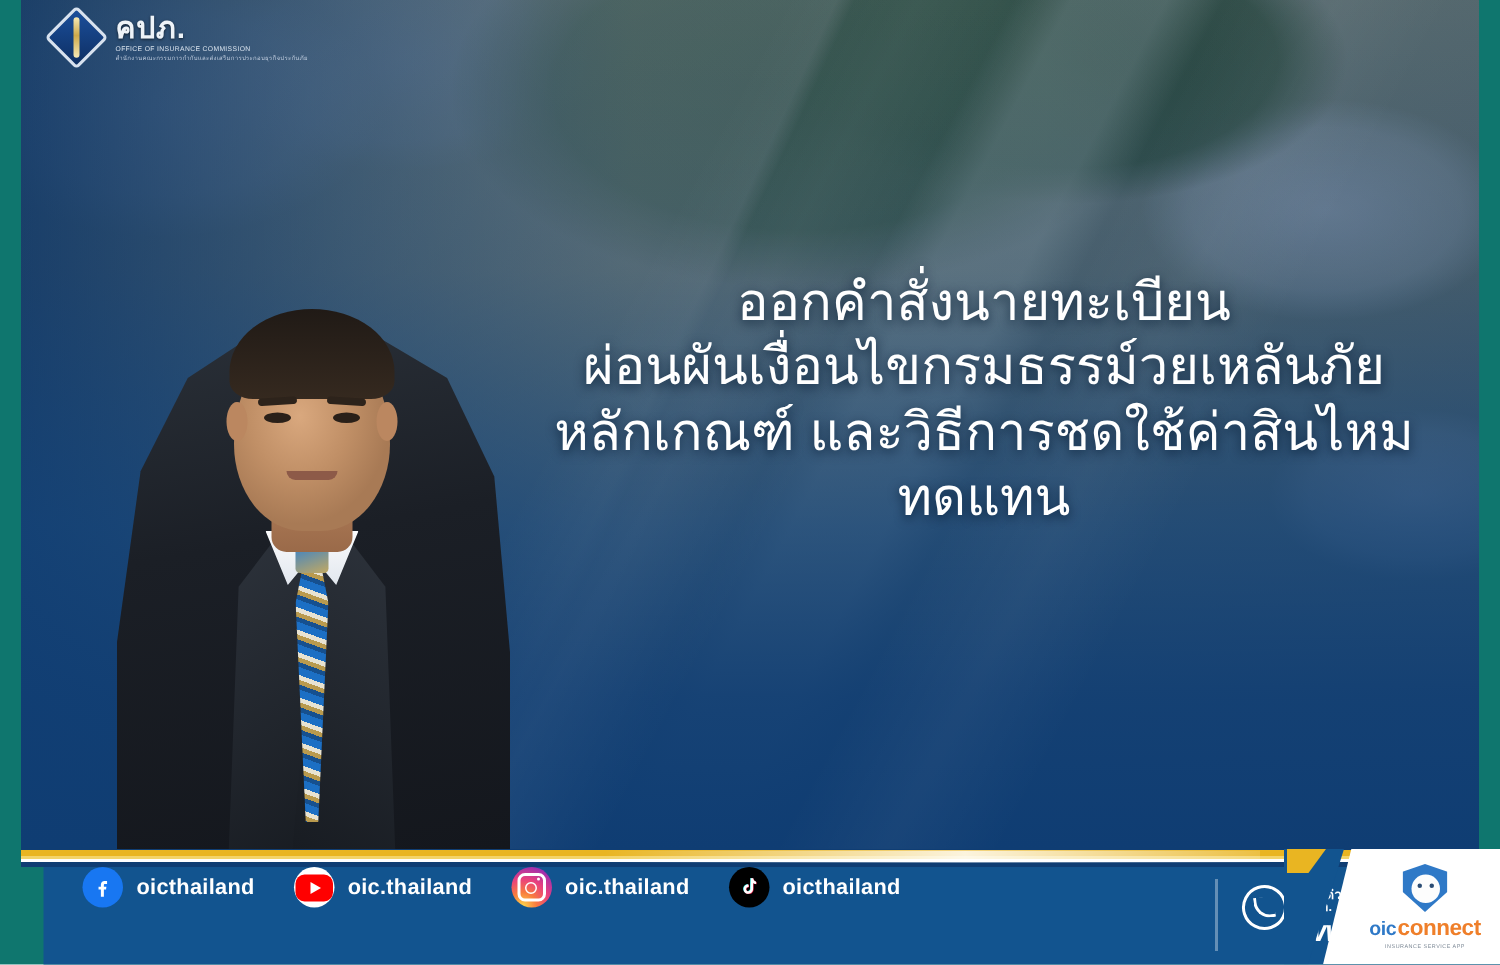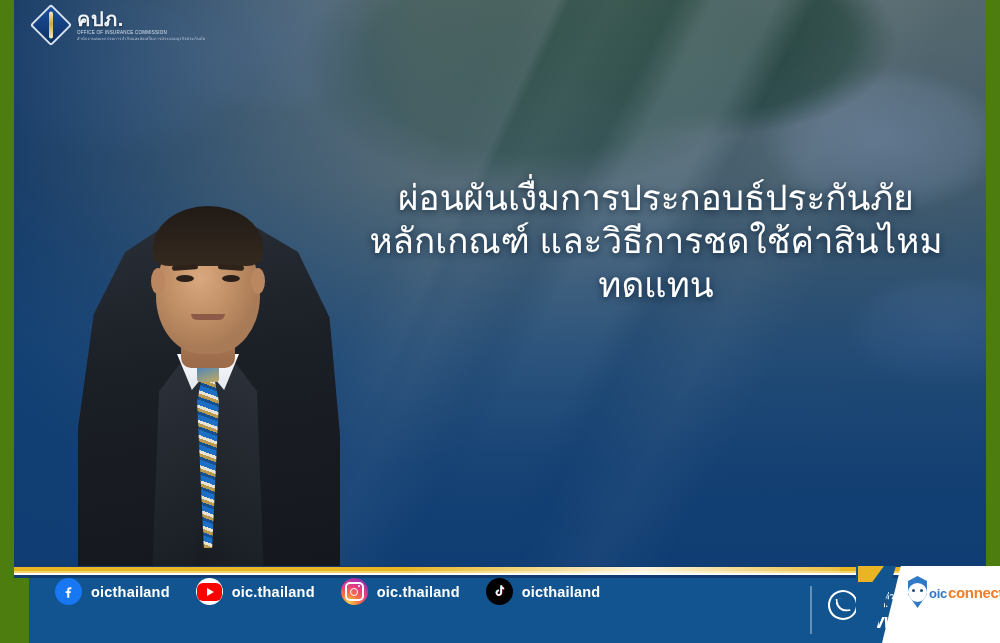--- a/index.html
+++ b/index.html
@@ -1,18 +1,18 @@
 <!DOCTYPE html>
 <html><head>
 <meta charset="utf-8">
 <style>
   html,body{margin:0;padding:0;background:#ffffff;}
   body{width:1000px;height:643px;overflow:hidden;font-family:"Liberation Sans",sans-serif;}
 
-  #poster{position:relative;width:1000px;height:643px;background:#4d7c0f;}
+  #poster{position:relative;width:1000px;height:643px;background:#0f766e;}
 
   
   .card{position:absolute;left:14px;top:0;width:972px;height:566px;overflow:hidden;}
 
   
   .photo{position:absolute;inset:0;
     background:
       
       linear-gradient(115deg,rgba(120,130,120,0.00) 0%,rgba(150,155,140,0.35) 26%,rgba(150,155,140,0.35) 44%,rgba(120,130,120,0.00) 45%),
       
@@ -158,21 +158,21 @@
   .hot .txtcol{display:flex;flex-direction:column;line-height:1;}
   .hot .row1{display:flex;align-items:flex-end;gap:6px;}
   .hot .thai{display:flex;flex-direction:column;line-height:1.02;}
   .hot .thai span{font-size:8.5px;color:#ffffff;font-weight:bold;letter-spacing:.2px;}
   .hot .num{font-size:31px;font-weight:bold;color:#ffffff;font-style:italic;letter-spacing:-.5px;}
   .hot .url{font-size:20px;font-weight:bold;color:#ffffff;font-style:italic;letter-spacing:-.2px;margin-top:2px;}
 
   
   .badge{position:absolute;right:0;top:566px;width:118px;height:77px;background:#ffffff;
     clip-path:polygon(16% 0%,100% 0%,100% 100%,0% 100%);}
-  .badge .inner{position:absolute;left:26px;top:10px;width:84px;display:flex;flex-direction:row;align-items:center;gap:2px;}
+  .badge .inner{position:absolute;left:26px;top:10px;width:84px;display:flex;flex-direction:column;align-items:center;gap:2px;}
   .badge .shield{width:30px;height:32px;background:#2f79c7;
     clip-path:polygon(50% 0%,100% 16%,100% 58%,50% 100%,0% 58%,0% 16%);
     display:flex;align-items:center;justify-content:center;}
   .badge .shield .face{width:19px;height:19px;border-radius:50%;background:#fdfdfd;position:relative;}
   .badge .shield .face::before{content:"";position:absolute;left:4px;top:6px;width:3px;height:3px;background:#2b4c74;border-radius:50%;}
   .badge .shield .face::after{content:"";position:absolute;right:4px;top:6px;width:3px;height:3px;background:#2b4c74;border-radius:50%;}
   .badge .wm{display:flex;align-items:baseline;gap:1px;}
   .badge .wm .oic{font-size:13px;font-weight:bold;color:#2f79c7;letter-spacing:-.3px;}
   .badge .wm .cn{font-size:15px;font-weight:bold;color:#ef7f2a;letter-spacing:-.3px;}
   .badge .tag{font-size:3.6px;color:#7b8794;letter-spacing:.35px;white-space:nowrap;}
@@ -221,21 +221,22 @@
       <div class="p-hair"></div>
       <div class="p-brow p-browL"></div>
       <div class="p-brow p-browR"></div>
       <div class="p-eye p-eyeL"></div>
       <div class="p-eye p-eyeR"></div>
       <div class="p-mouth"></div>
     </div>
 
 
     <div class="headline">
-      <div class="l3">ผ่อนผันเงื่มการประกอบธ์ประกันภัย</div>
+      <div class="l2">ออกคำสั่งนายทะเบียน</div>
+      <div class="l3">ผ่อนผันเงื่อนไขกรมธรรม์วยเหลันภัย</div>
       <div class="l4">หลักเกณฑ์ และวิธีการชดใช้ค่าสินไหมทดแทน</div>
     </div>
   </div>
 
   <div class="stripes">
     <div class="gloss"></div>
   </div>
 
   <div class="footer">
     <div class="socials">

